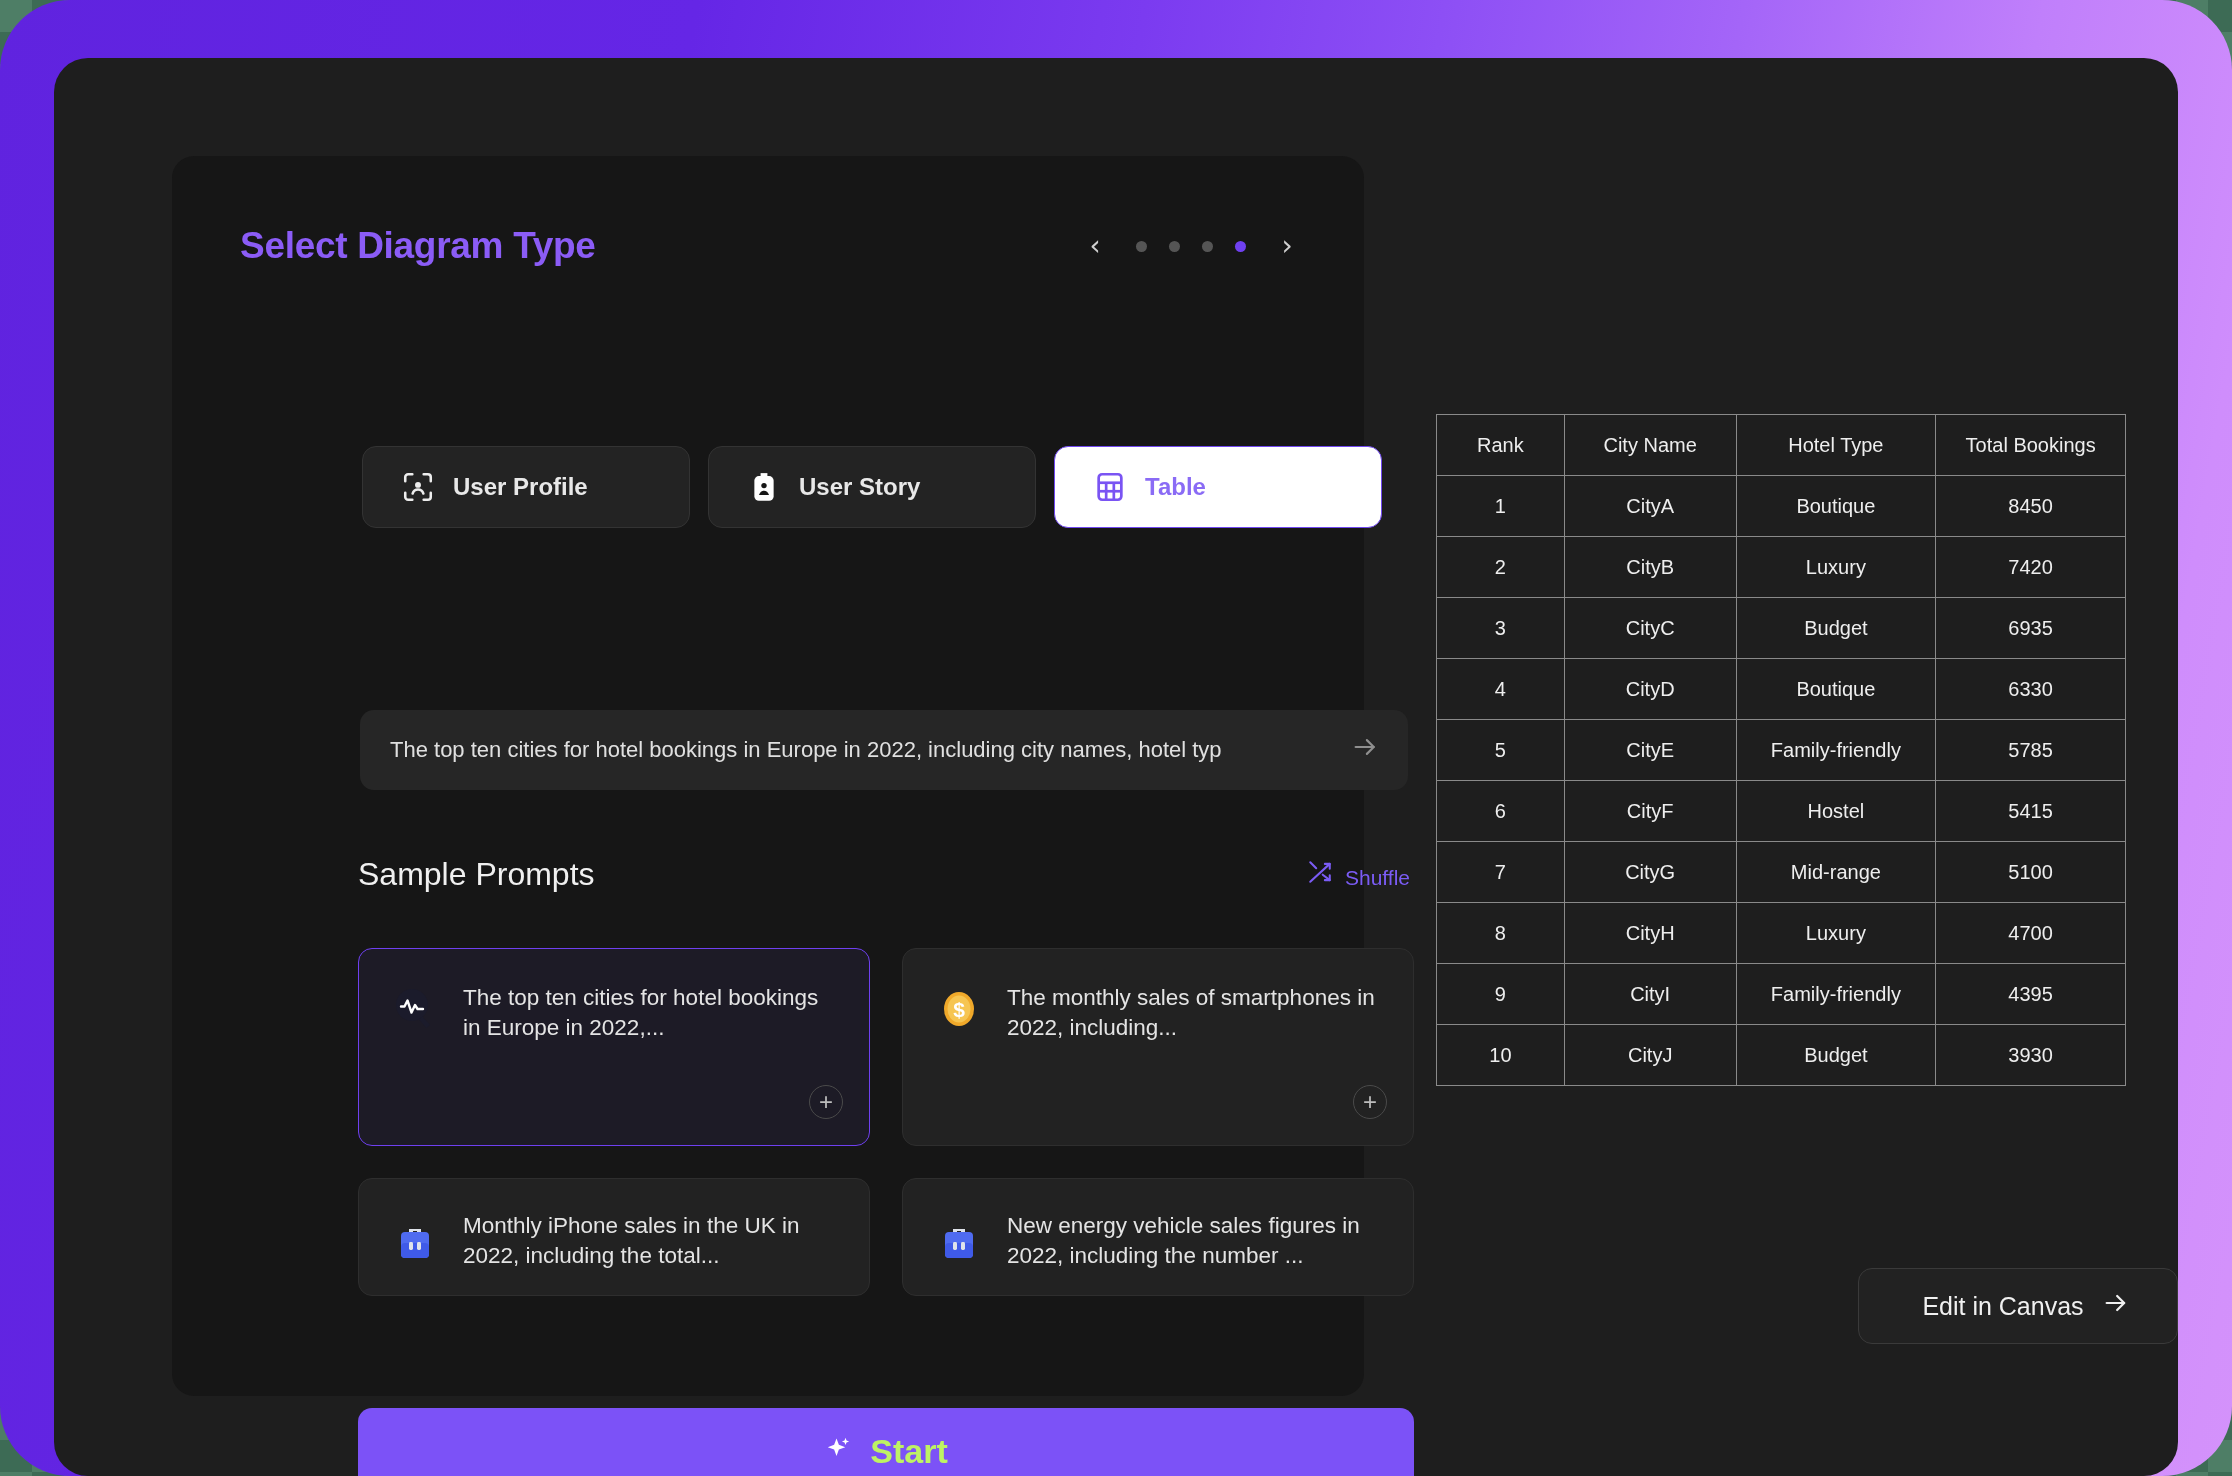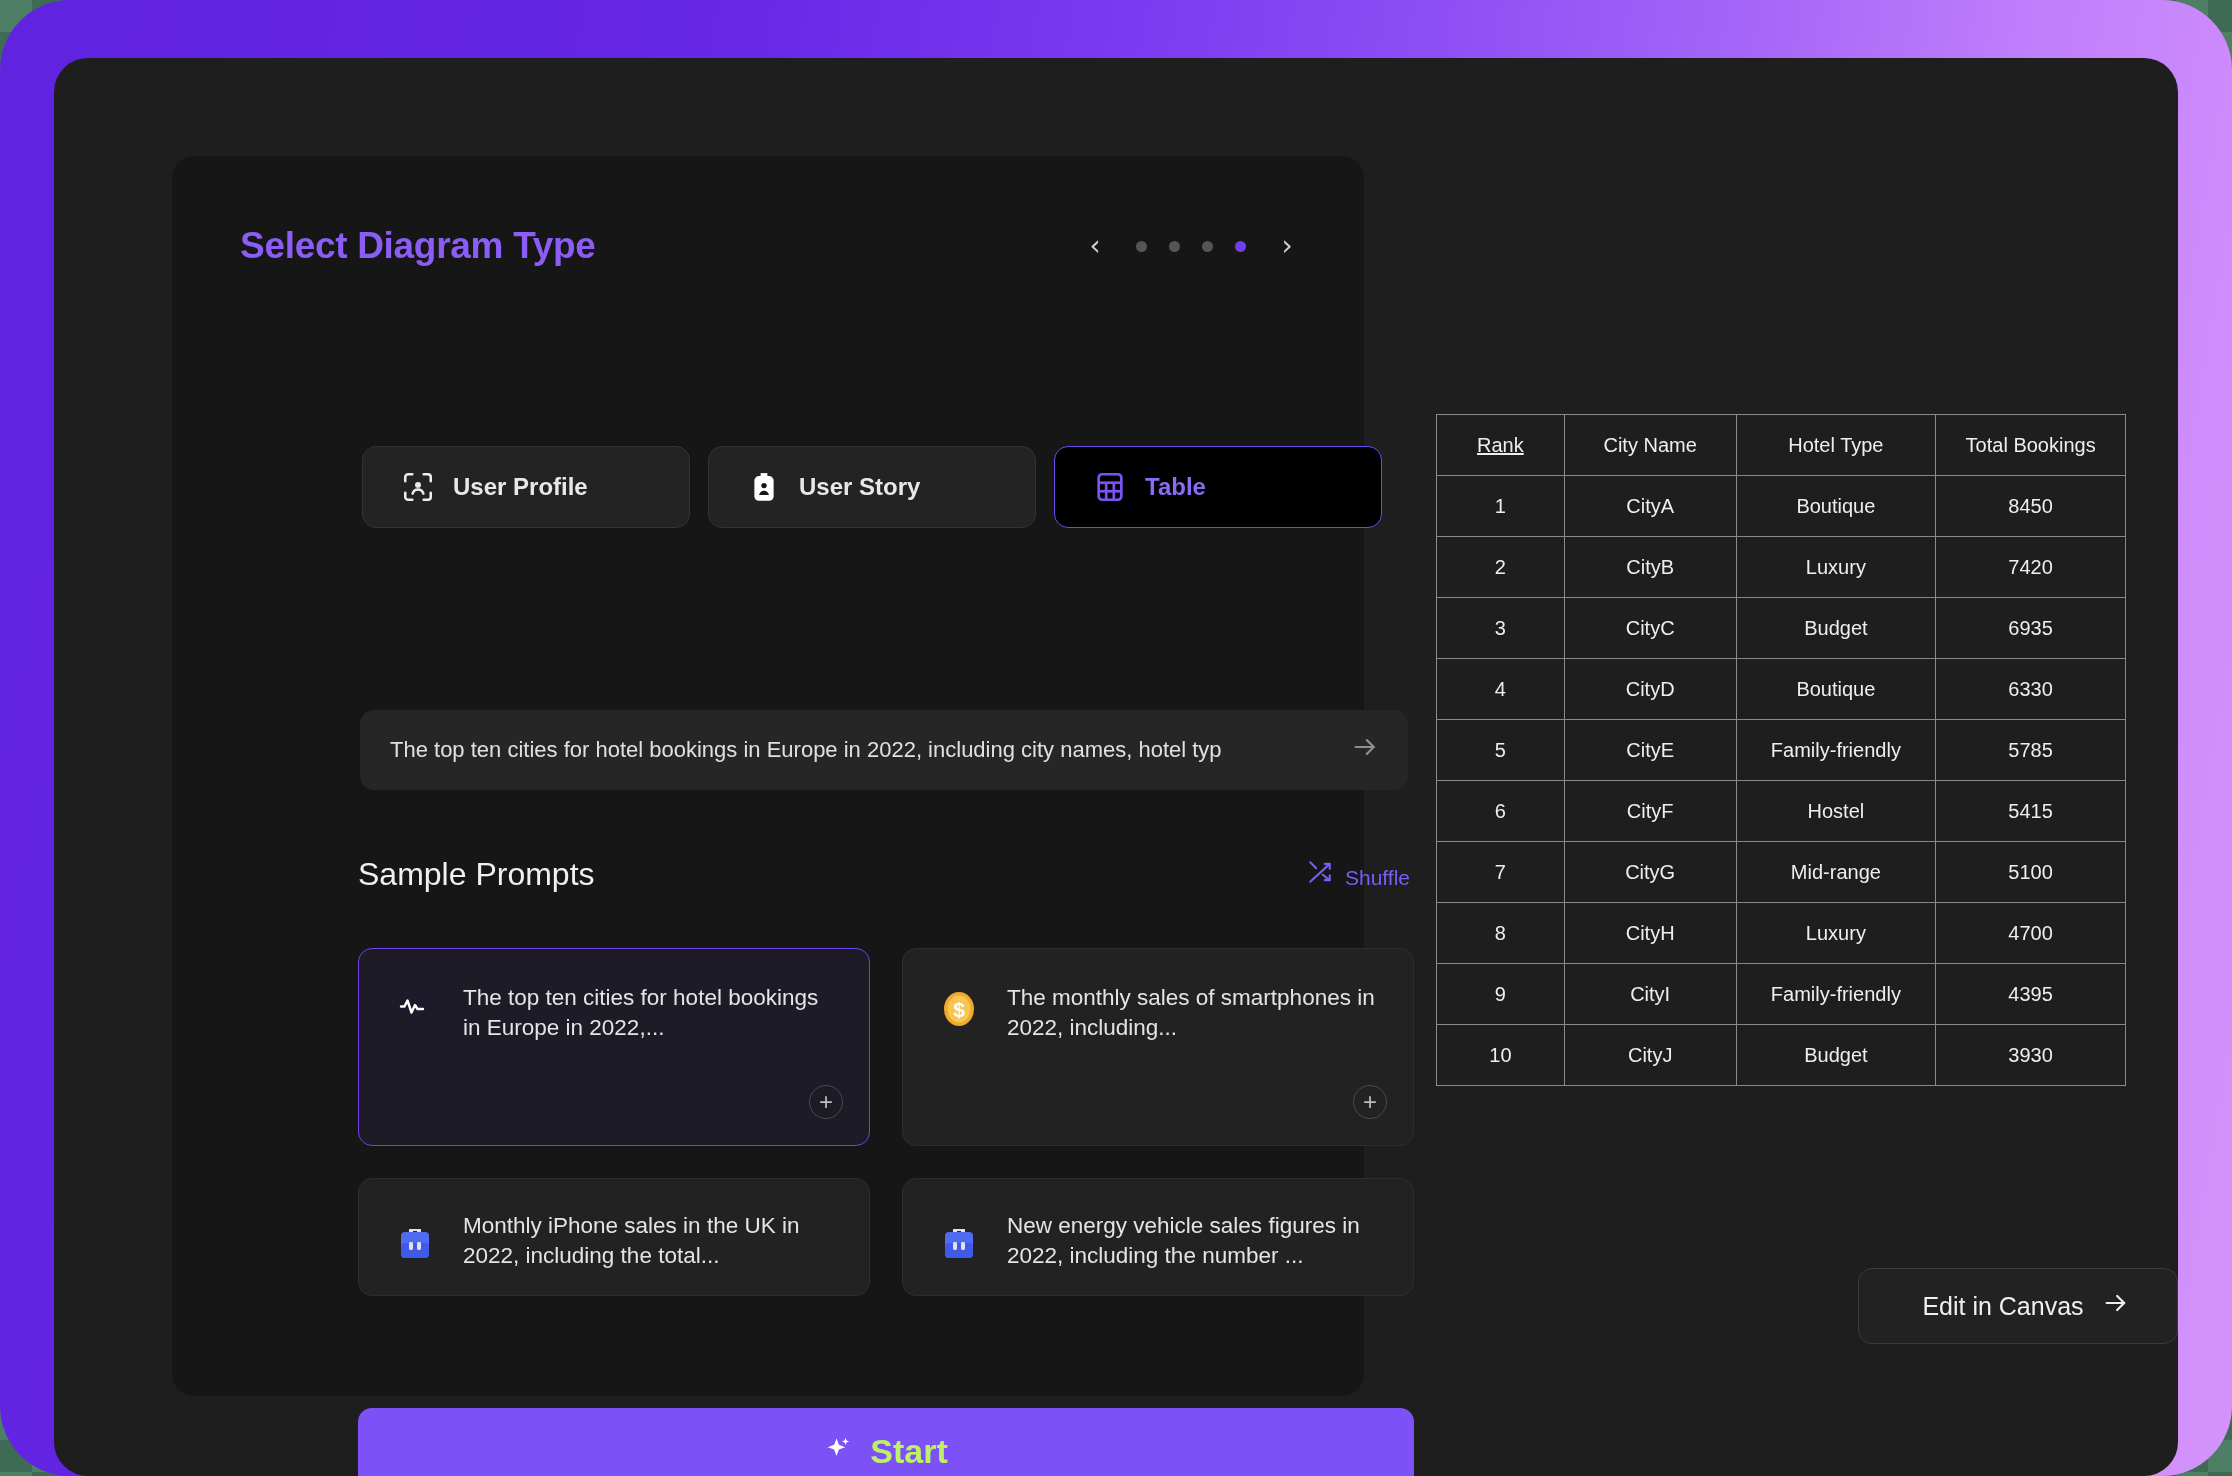--- a/index.html
+++ b/index.html
@@ -88,21 +88,21 @@
     border-radius: 14px;
     display: flex; align-items: center; gap: 18px;
     padding: 0 0 0 38px;
     cursor: pointer;
   }
   .type-btn .label {
     font-size: 24px; font-weight: bold; color: #e8e8e8;
   }
   .type-btn.active {
     border: 1.8px solid #7048f0;
-    background: #000000;
+    background: #ffffff;
   }
   .type-btn.active .label { color: #8a6bf5; }
   .type-icon { width: 34px; height: 34px; display:block; flex: none; }
 
   
   .prompt-input {
     position: absolute; left: 188px; top: 554px;
     width: 1048px; height: 80px;
     background: #262626;
     border-radius: 14px;
@@ -184,21 +184,21 @@
   .data-table th, .data-table td {
     border: 1.2px solid #8a8a8a;
     text-align: center;
     color: #eeeeee;
     font-size: 20px;
     font-weight: normal;
     height: 61px;
     padding: 0 6px;
   }
   .data-table th { font-size: 20px; }
-  .col-rank { width: 128px; text-decoration: underline; }
+  .col-rank { width: 128px; }
   .col-city { width: 172px; }
   .col-type { width: 200px; }
   .col-book { width: 190px; }
 
   .edit-canvas {
     position: absolute; left: 494px; top: 1112px;
     width: 320px; height: 76px;
     background: #222222;
     border: 1.5px solid #3a3a3a;
     border-radius: 14px;

